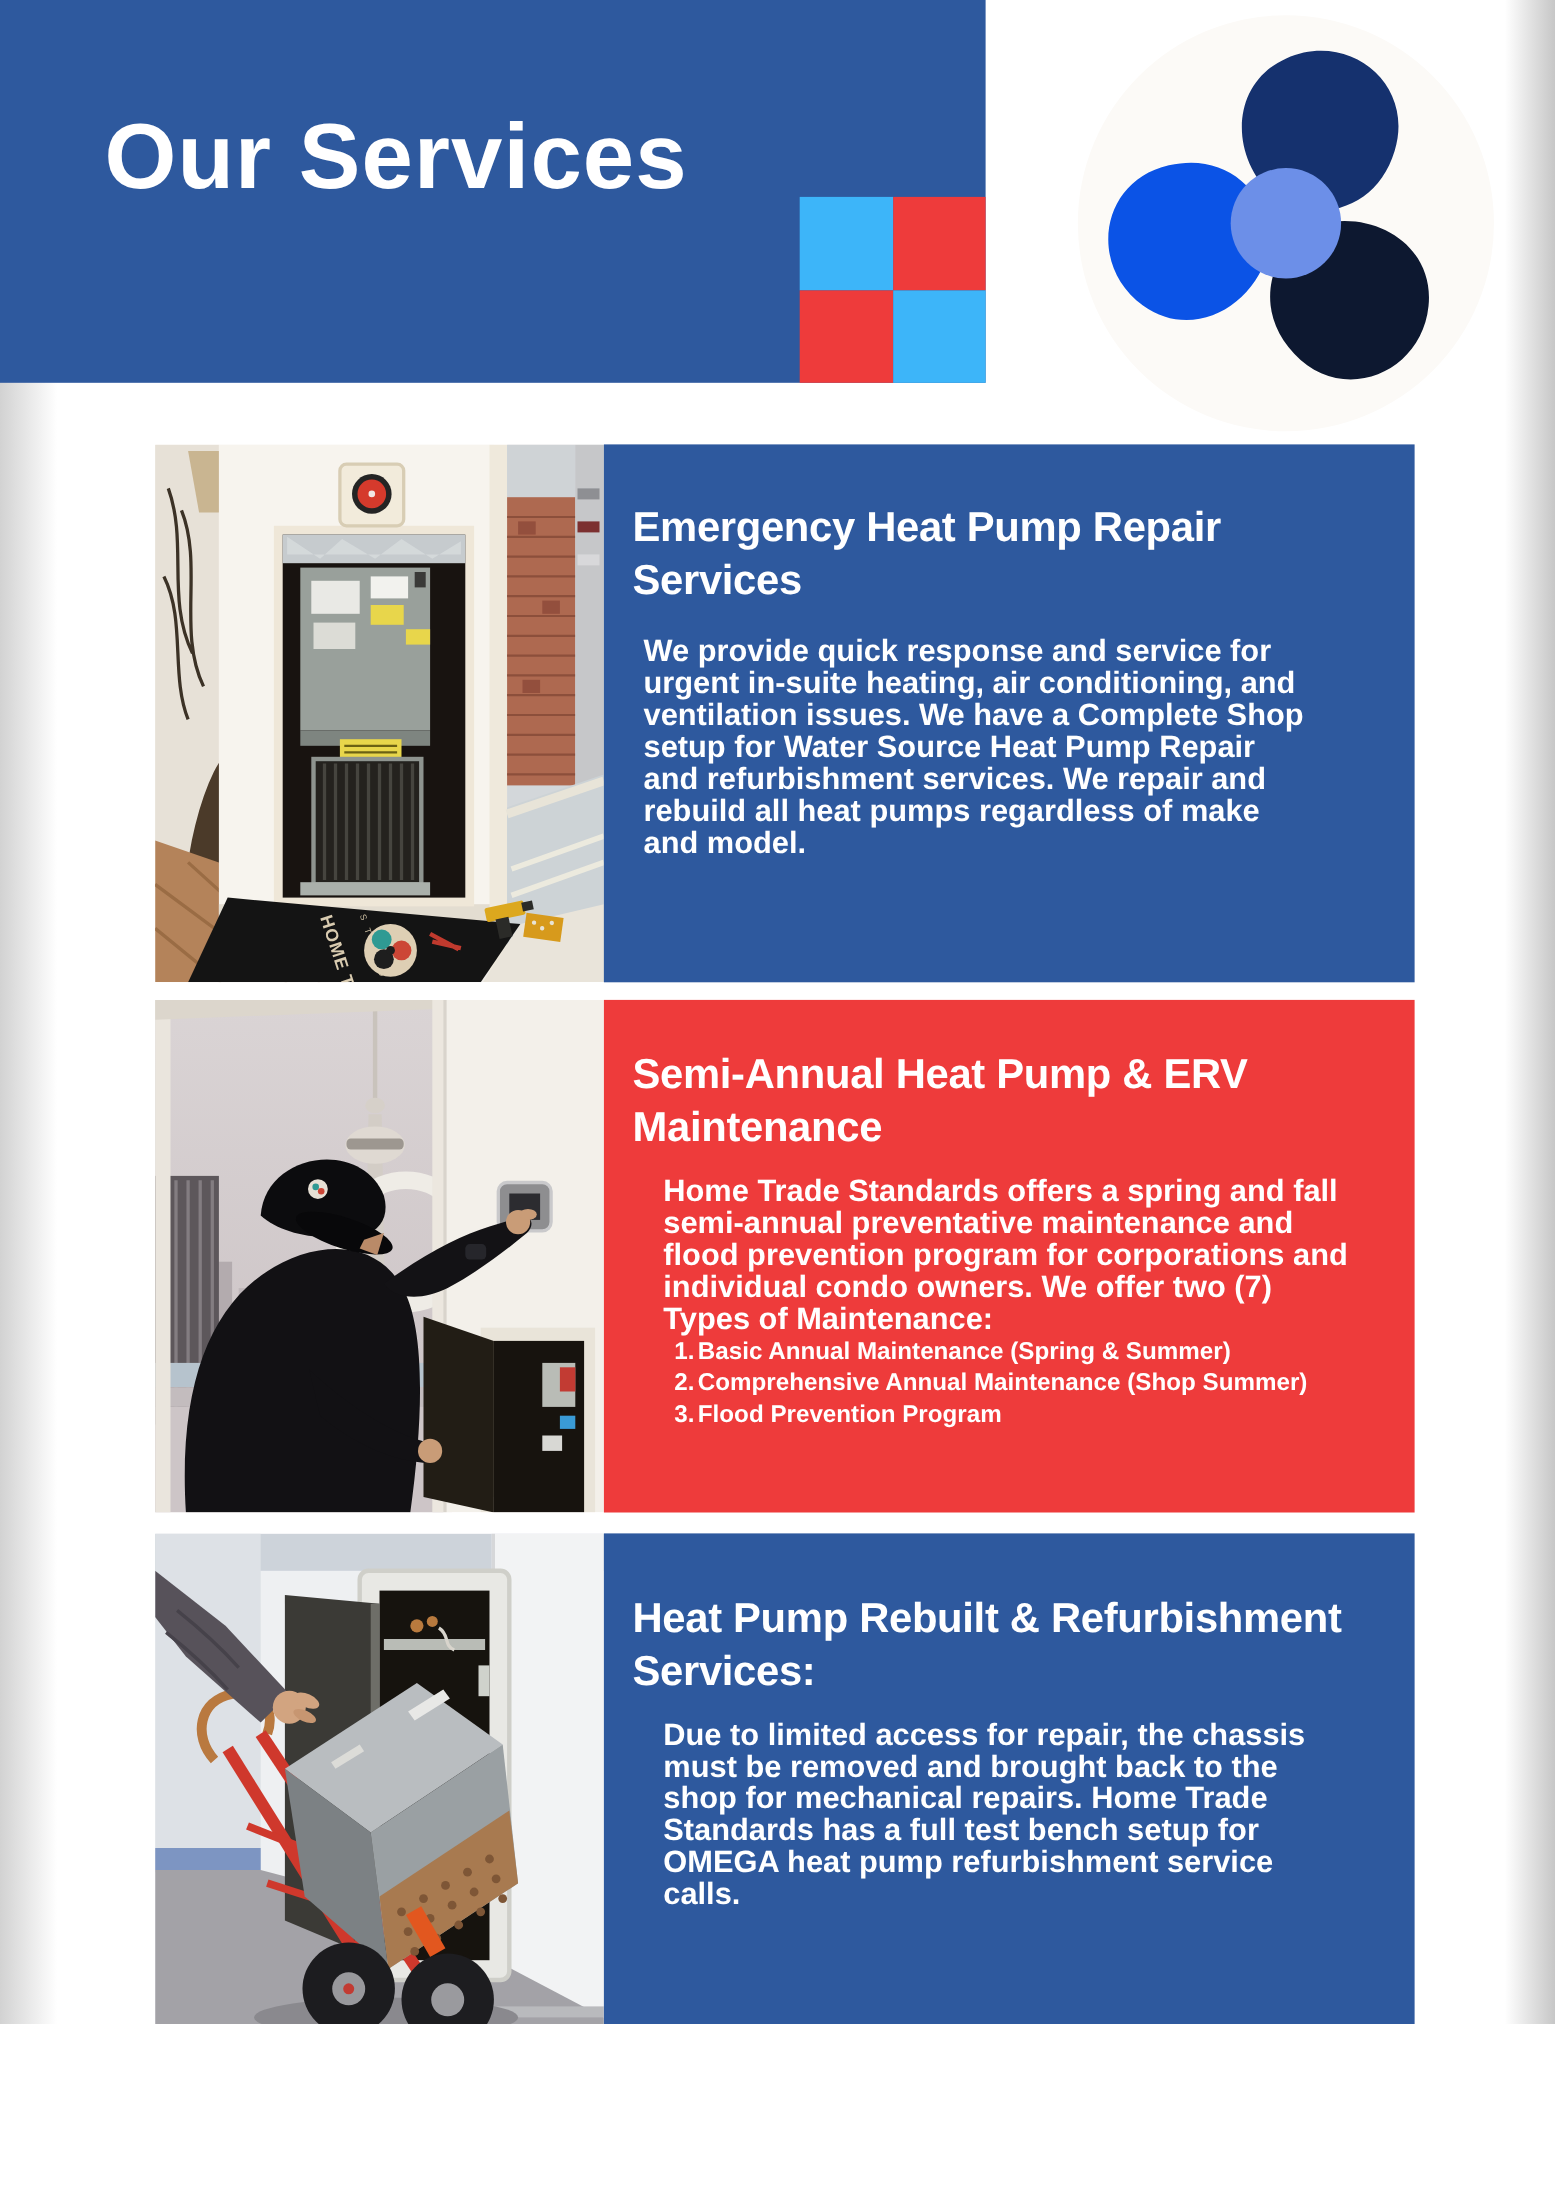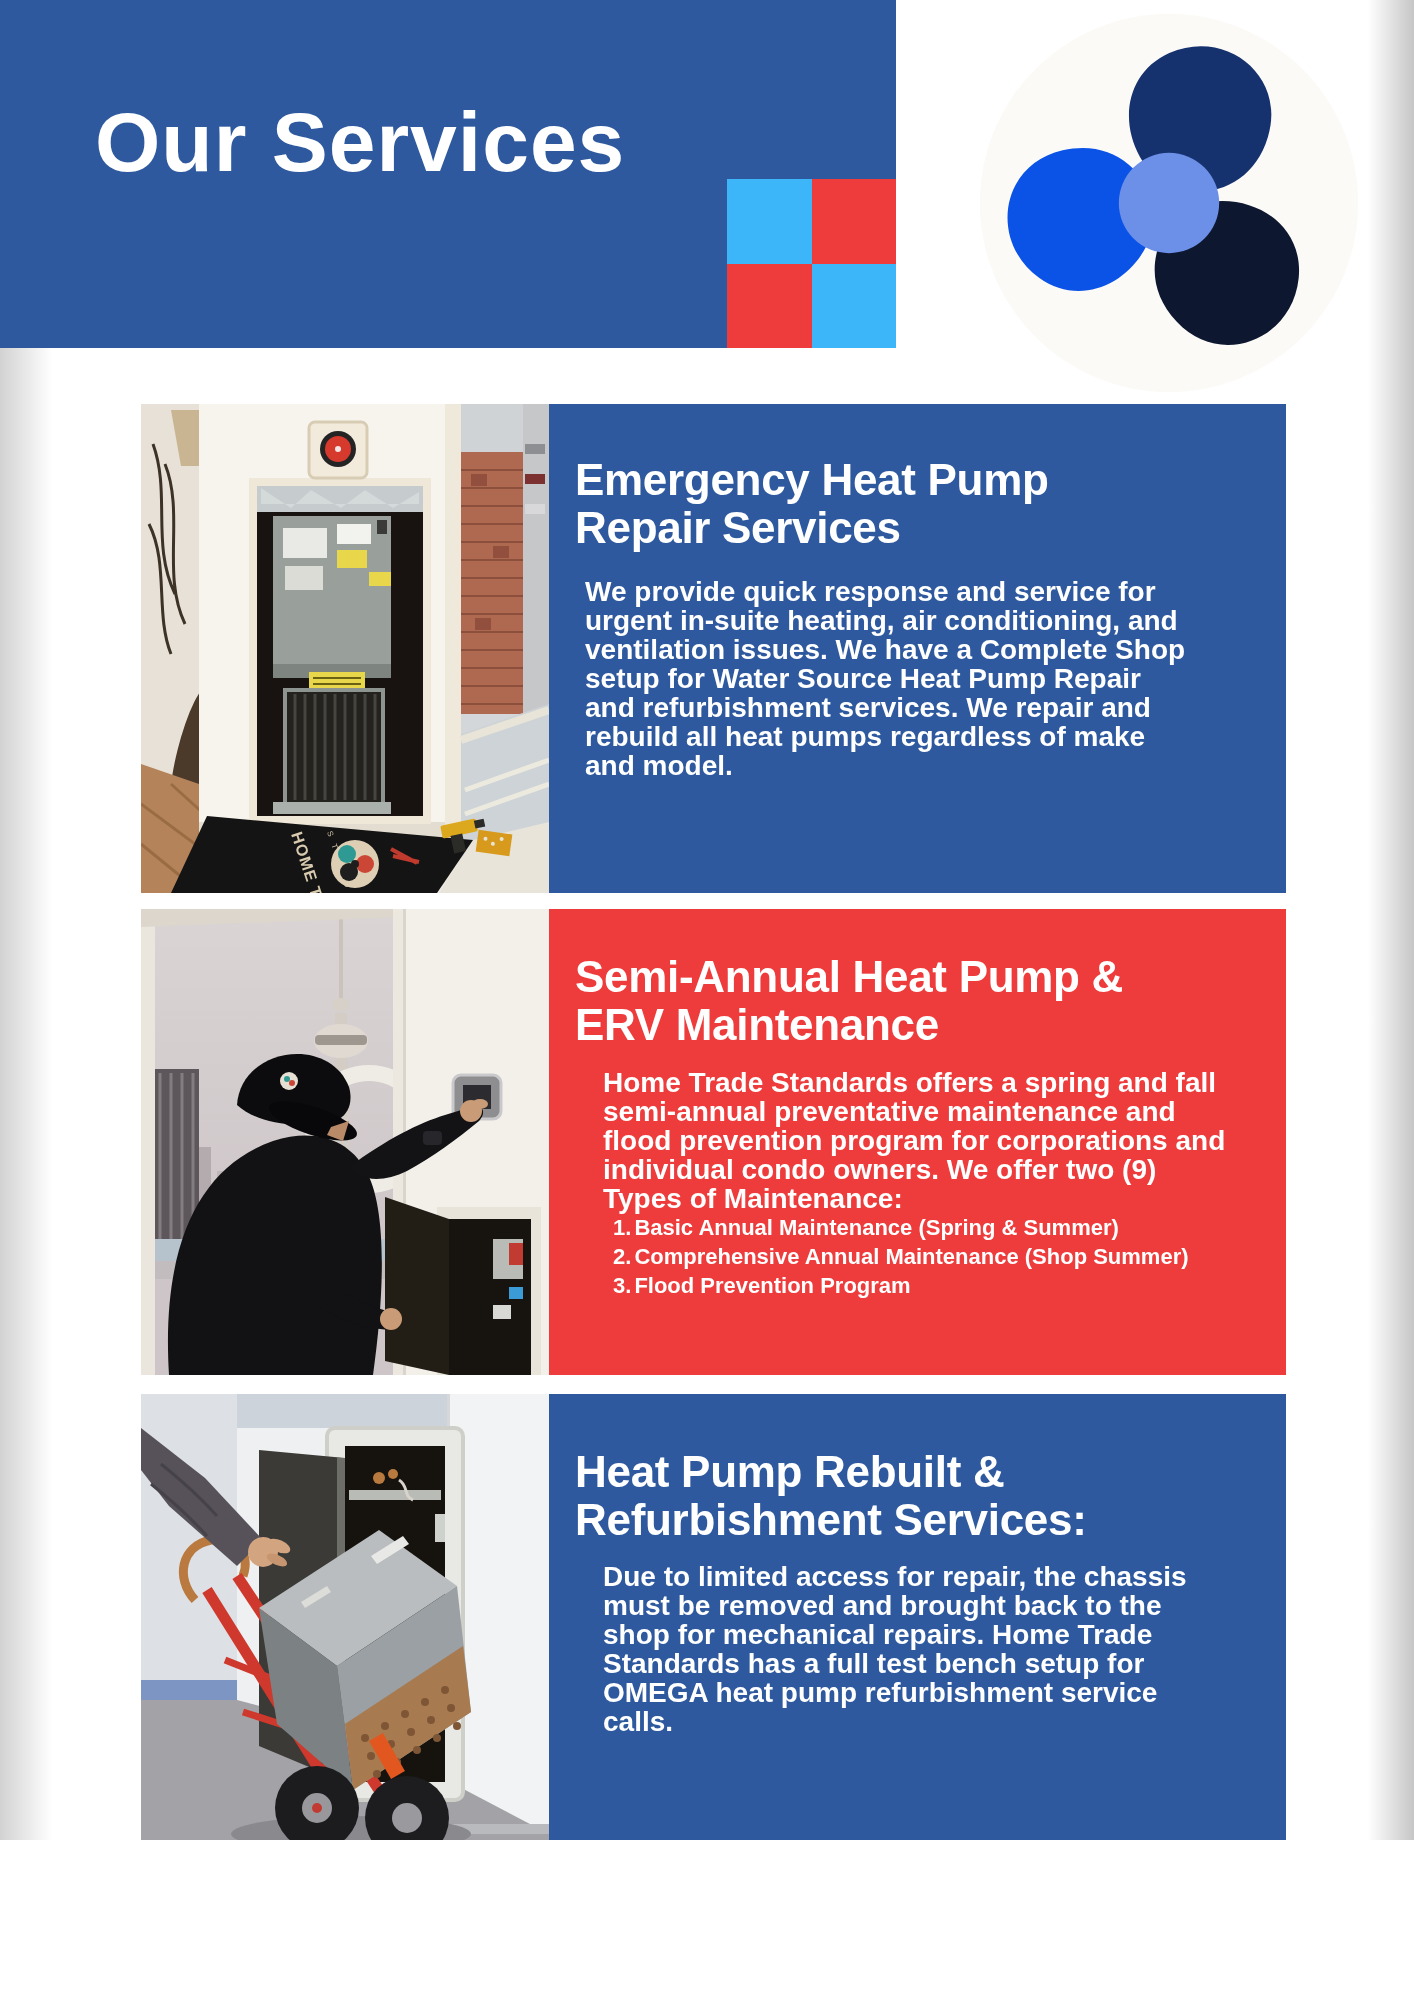--- a/index.html
+++ b/index.html
@@ -22,21 +22,21 @@
   
   .card{position:absolute;left:141px;width:1145px;display:flex;}
   .card-1{top:404px;height:489px;}
   .card-2{top:909px;height:466px;justify-content:center;}
   .card-3{top:1394px;height:466px;}
   .photo{position:relative;width:408px;height:100%;flex:0 0 408px;overflow:hidden;}
   .photo svg{display:block;width:100%;height:100%;}
   .panel{position:relative;flex:1;height:100%;color:#ffffff;}
   .panel.blue{background:#2E599E;}
   .panel.red{background:#EE3B3B;}
-  .card-title{position:absolute;margin:0;font-size:44px;font-weight:700;
+  .card-title{position:absolute;margin:0;font-size:38px;font-weight:700;
     line-height:48px;letter-spacing:-0.3px;color:#ffffff;}
   .card-1 .card-title{left:26px;top:52px;width:600px;}
   .card-2 .card-title{left:26px;top:44px;width:600px;}
   .card-3 .card-title{left:26px;top:54px;width:700px;}
   .card-body{position:absolute;margin:0;font-size:28px;font-weight:700;
     line-height:29px;color:#ffffff;}
   .card-1 .card-body{left:36px;top:173px;width:610px;}
   .card-2 .card-body{left:54px;top:159px;width:625px;}
   .card-3 .card-body{left:54px;top:168px;width:610px;}
   .card-3 .card-body p{margin:0 0 29px 0;}
@@ -199,21 +199,21 @@
         <path d="M96,196 C100,138 188,126 208,178 C212,192 208,204 198,210 C156,222 116,214 96,196 Z" fill="#0c0c0e"></path>
         <ellipse cx="172" cy="212" rx="46" ry="14" fill="#08080a" transform="rotate(18 172 212)"></ellipse>
         <polygon points="190,218 208,212 202,232 186,226" fill="#b98a68"></polygon>
         <circle cx="148" cy="172" r="9" fill="#e6e0d4"></circle>
         <circle cx="146" cy="170" r="3" fill="#2f9a93"></circle>
         <circle cx="151" cy="174" r="3" fill="#cc4636"></circle>
       </svg>
     </div>
     <div class="panel red">
       <h2 class="card-title">Semi-Annual Heat Pump &amp; ERV Maintenance</h2>
-      <p class="card-body">Home Trade Standards offers a spring and fall semi-annual preventative maintenance and flood prevention program for corporations and individual condo owners. We offer two (9) Types of Maintenance:</p>
+      <p class="card-body">Home Trade Standards offers a spring and fall semi-annual preventative maintenance and flood prevention program for corporations and individual condo owners. We offer two (7) Types of Maintenance:</p>
       <ol class="maint-list">
         <li>Basic Annual Maintenance (Spring &amp; Summer)</li>
         <li>Comprehensive Annual Maintenance (Shop Summer)</li>
         <li>Flood Prevention Program</li>
       </ol>
     </div>
   </section>
 
   <section class="card card-3">
     <div class="photo">

